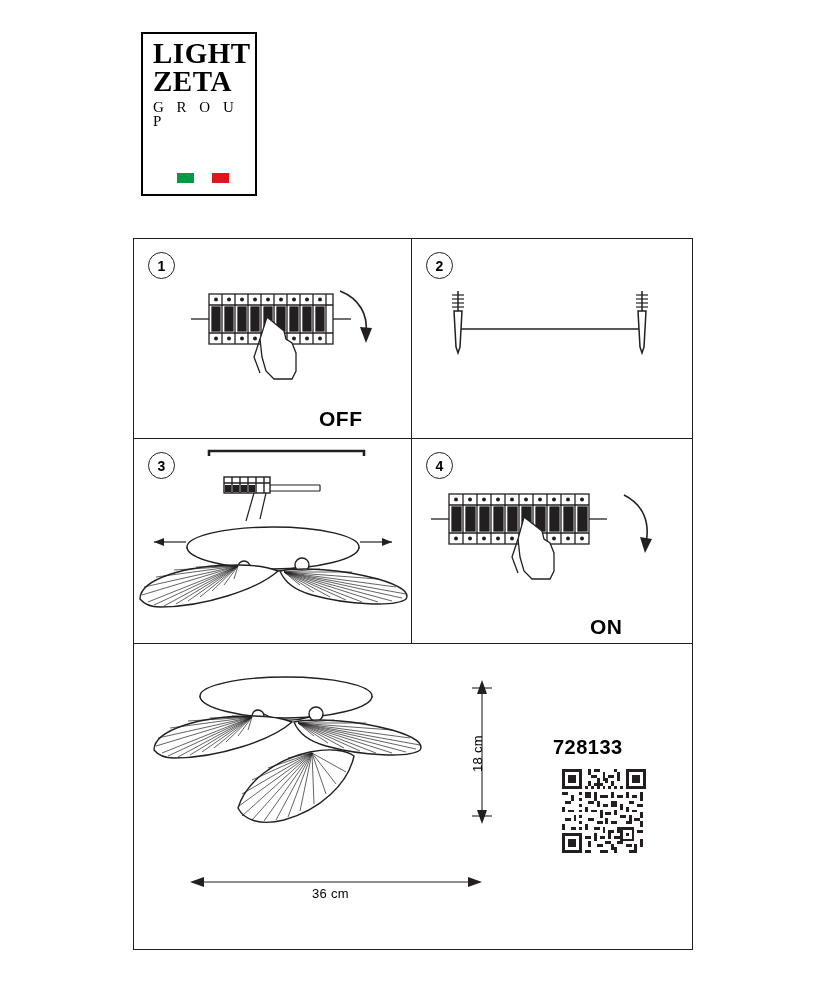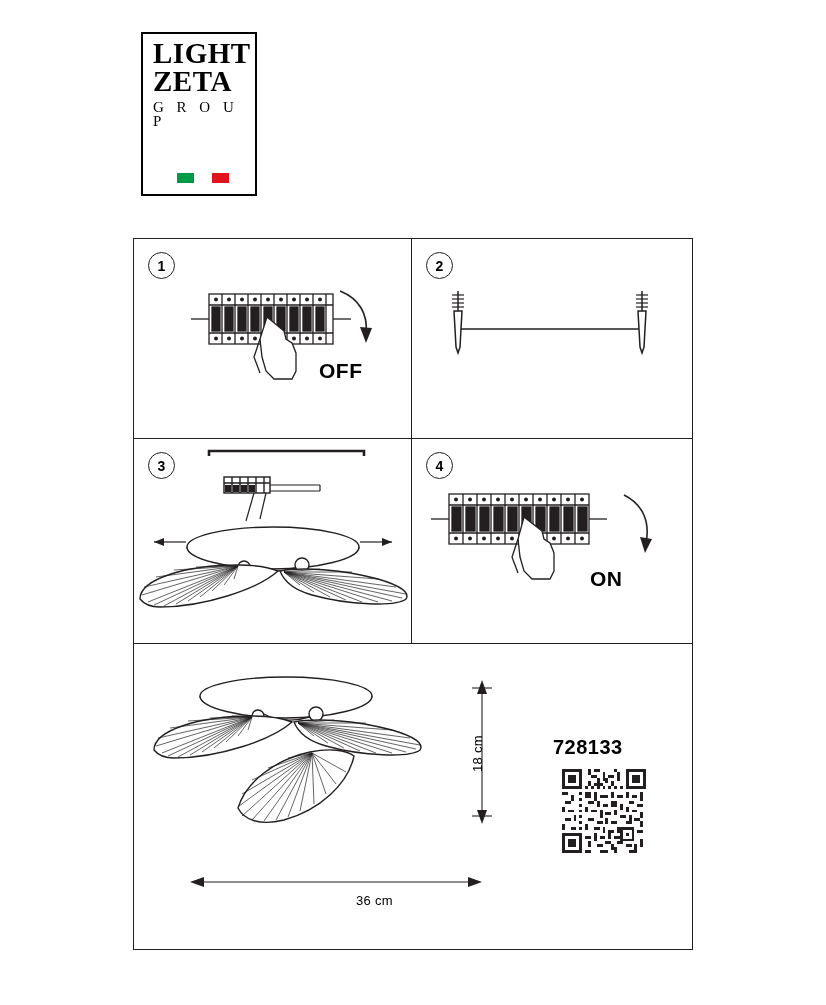--- a/index.html
+++ b/index.html
@@ -119,20 +119,21 @@
     justify-content: center;
     left: 14px;
     top: 13px;
     background: #fff;
   }
   .onoff {
     position: absolute;
     font-size: 21px;
     font-weight: bold;
     letter-spacing: 0.5px;
+    margin-top: 48px;
   }
   svg { display: block; }
   .sv { position: absolute; left: 0; top: 0; }
 
   .qr-label {
     position: absolute;
     font-size: 20px;
     font-weight: bold;
     letter-spacing: 0.5px;
   }
@@ -487,21 +488,21 @@
         <line x1="338" y1="44" x2="358" y2="44" stroke-width="1.1"></line>
         <line x1="338" y1="172" x2="358" y2="172" stroke-width="1.1"></line>
 
         <line x1="64" y1="238" x2="340" y2="238" stroke-width="1.1"></line>
         <path d="M56 238 L70 233 L70 243 Z" fill="#231f20" stroke="none"></path>
         <path d="M348 238 L334 233 L334 243 Z" fill="#231f20" stroke="none"></path>
       </g>
     </svg>
 
     <div class="dim-label dim-vert" style="left:336px; top:128px;">18 cm</div>
-    <div class="dim-label" style="left:178px; top:249px;margin-left:44px;">36 cm</div>
+    <div class="dim-label" style="left:178px; top:242px;">36 cm</div>
 
     <div class="qr-label" style="left:419px; top:92px;">728133</div>
 
     <svg style="position:absolute; left:428px; top:125px;" width="84" height="84" viewBox="0 0 29 29" shape-rendering="crispEdges">
       <rect width="29" height="29" fill="#fff"></rect>
       <g fill="#231f20">
 
         <rect x="0" y="0" width="7" height="1"></rect>
           <rect x="0" y="6" width="7" height="1"></rect>
         <rect x="0" y="0" width="1" height="7"></rect>

